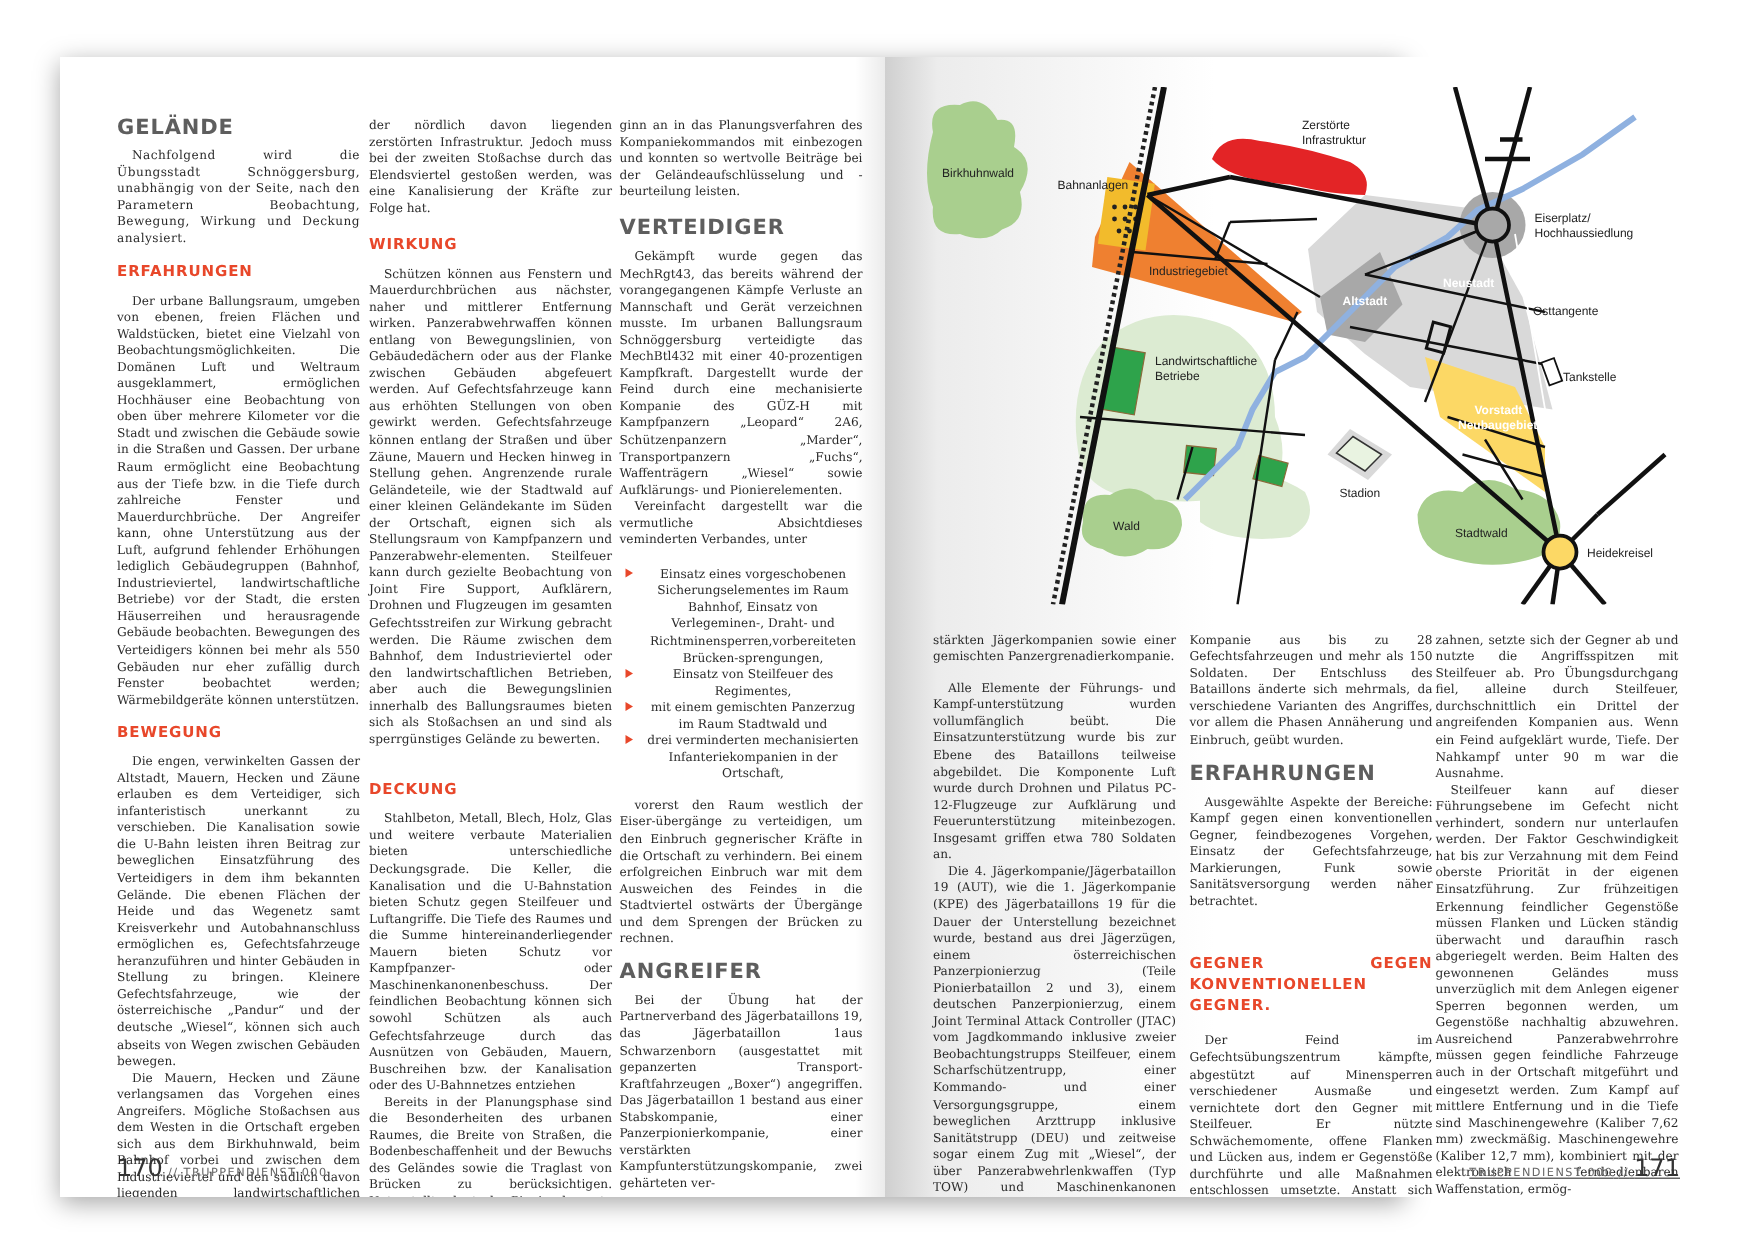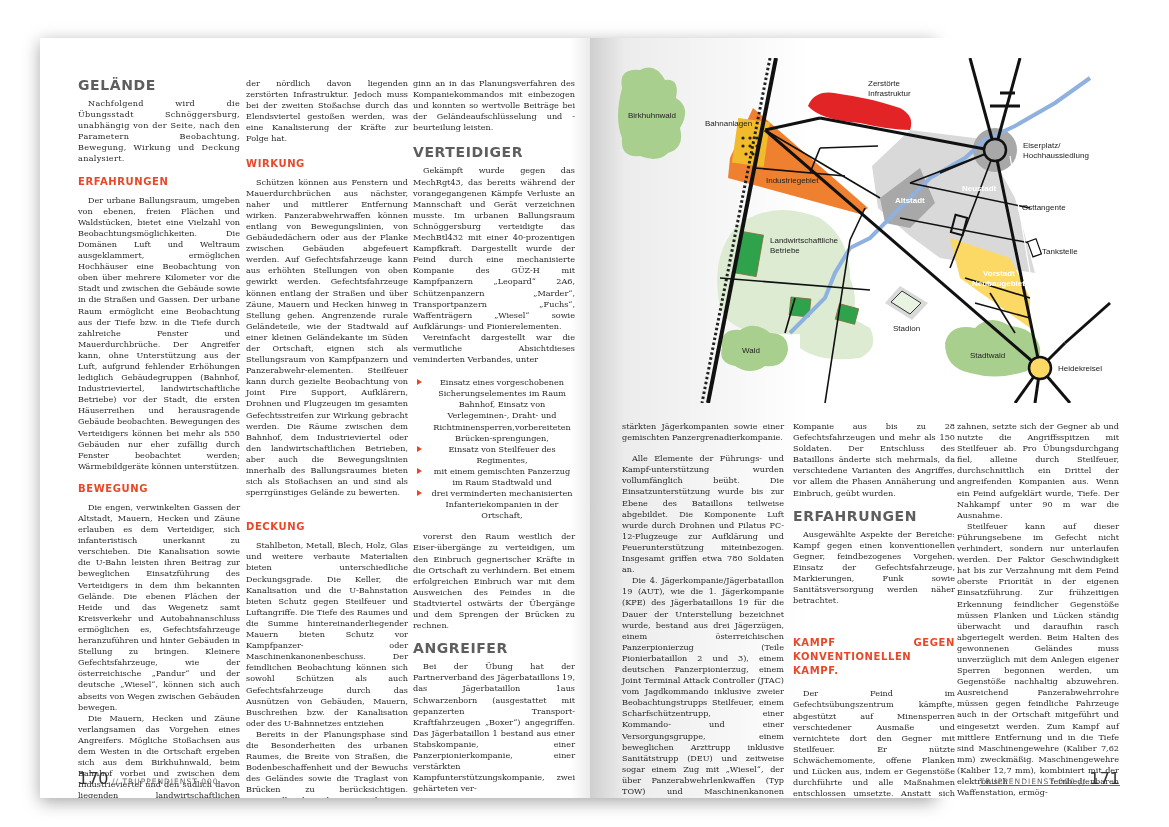--- a/index.html
+++ b/index.html
@@ -214,21 +214,21 @@
     <div class="col" style="left:32px; top:383px;">
       <p class="noindent">stärkten Jägerkompanien sowie einer gemischten Panzergrenadierkompanie.</p>
       <p style="margin-top:10px;">Alle Elemente der Führungs- und Kampf-unterstützung wurden vollumfänglich beübt. Die Einsatzunterstützung wurde bis zur Ebene des Bataillons teilweise abgebildet. Die Komponente Luft wurde durch Drohnen und Pilatus PC-12-Flugzeuge zur Aufklärung und Feuerunterstützung miteinbezogen. Insgesamt griffen etwa 780 Soldaten an.</p>
       <p>Die 4. Jägerkompanie/Jägerbataillon 19 (AUT), wie die 1. Jägerkompanie (KPE) des Jägerbataillons 19 für die Dauer der Unterstellung bezeichnet wurde, bestand aus drei Jägerzügen, einem österreichischen Panzerpionierzug (Teile Pionierbataillon 2 und 3), einem deutschen Panzerpionierzug, einem Joint Terminal Attack Controller (JTAC) vom Jagdkommando inklusive zweier Beobachtungstrupps Steilfeuer, einem Scharfschützentrupp, einer Kommando- und einer Versorgungsgruppe, einem beweglichen Arzttrupp inklusive Sanitätstrupp (DEU) und zeitweise sogar einem Zug mit „Wiesel“, der über Panzerabwehrlenkwaffen (Typ TOW) und Maschinenkanonen verfügte. Insgesamt bestand die</p>
     </div>
 
     <div class="col" style="left:203px; top:383px;">
       <p class="noindent">Kompanie aus bis zu 28 Gefechtsfahrzeugen und mehr als 150 Soldaten. Der Entschluss des Bataillons änderte sich mehrmals, da verschiedene Varianten des Angriffes, vor allem die Phasen Annäherung und Einbruch, geübt wurden.</p>
       <h2 class="grey" style="margin-top:10px;">ERFAHRUNGEN</h2>
       <p>Ausgewählte Aspekte der Bereiche: Kampf gegen einen konventionellen Gegner, feindbezogenes Vorgehen, Einsatz der Gefechtsfahrzeuge, Markierungen, Funk sowie Sanitätsversorgung werden näher betrachtet.</p>
-      <h2 class="red" style="margin-top:30px;">KAMPF GEGEN KONVENTIONELLEN KAMPF.</h2>
+      <h2 class="red" style="margin-top:30px;">GEGNER GEGEN KONVENTIONELLEN GEGNER.</h2>
       <p style="margin-top:10px;">Der Feind im Gefechtsübungszentrum kämpfte, abgestützt auf Minensperren verschiedener Ausmaße und vernichtete dort den Gegner mit Steilfeuer. Er nützte Schwächemomente, offene Flanken und Lücken aus, indem er Gegenstöße durchführte und alle Maßnahmen entschlossen umsetzte. Anstatt sich auf den Nahkampf einzulassen und möglicherweise zu ver-</p>
     </div>
 
     <div class="col" style="left:367px; top:383px;">
       <p class="noindent">zahnen, setzte sich der Gegner ab und nutzte die Angriffsspitzen mit Steilfeuer ab. Pro Übungsdurchgang fiel, alleine durch Steilfeuer, durchschnittlich ein Drittel der angreifenden Kompanien aus. Wenn ein Feind aufgeklärt wurde, Tiefe. Der Nahkampf unter 90 m war die Ausnahme.</p>
       <p>Steilfeuer kann auf dieser Führungsebene im Gefecht nicht verhindert, sondern nur unterlaufen werden. Der Faktor Geschwindigkeit hat bis zur Verzahnung mit dem Feind oberste Priorität in der eigenen Einsatzführung. Zur frühzeitigen Erkennung feindlicher Gegenstöße müssen Flanken und Lücken ständig überwacht und daraufhin rasch abgeriegelt werden. Beim Halten des gewonnenen Geländes muss unverzüglich mit dem Anlegen eigener Sperren begonnen werden, um Gegenstöße nachhaltig abzuwehren. Ausreichend Panzerabwehrrohre müssen gegen feindliche Fahrzeuge auch in der Ortschaft mitgeführt und eingesetzt werden. Zum Kampf auf mittlere Entfernung und in die Tiefe sind Maschinengewehre (Kaliber 7,62 mm) zweckmäßig. Maschinengewehre (Kaliber 12,7 mm), kombiniert mit der elektronisch fernbedienbaren Waffenstation, ermög-</p>
     </div>
 
     <div class="footer" style="right:20px;text-decoration:underline;">
       <span>TRUPPENDIENST 000</span>

